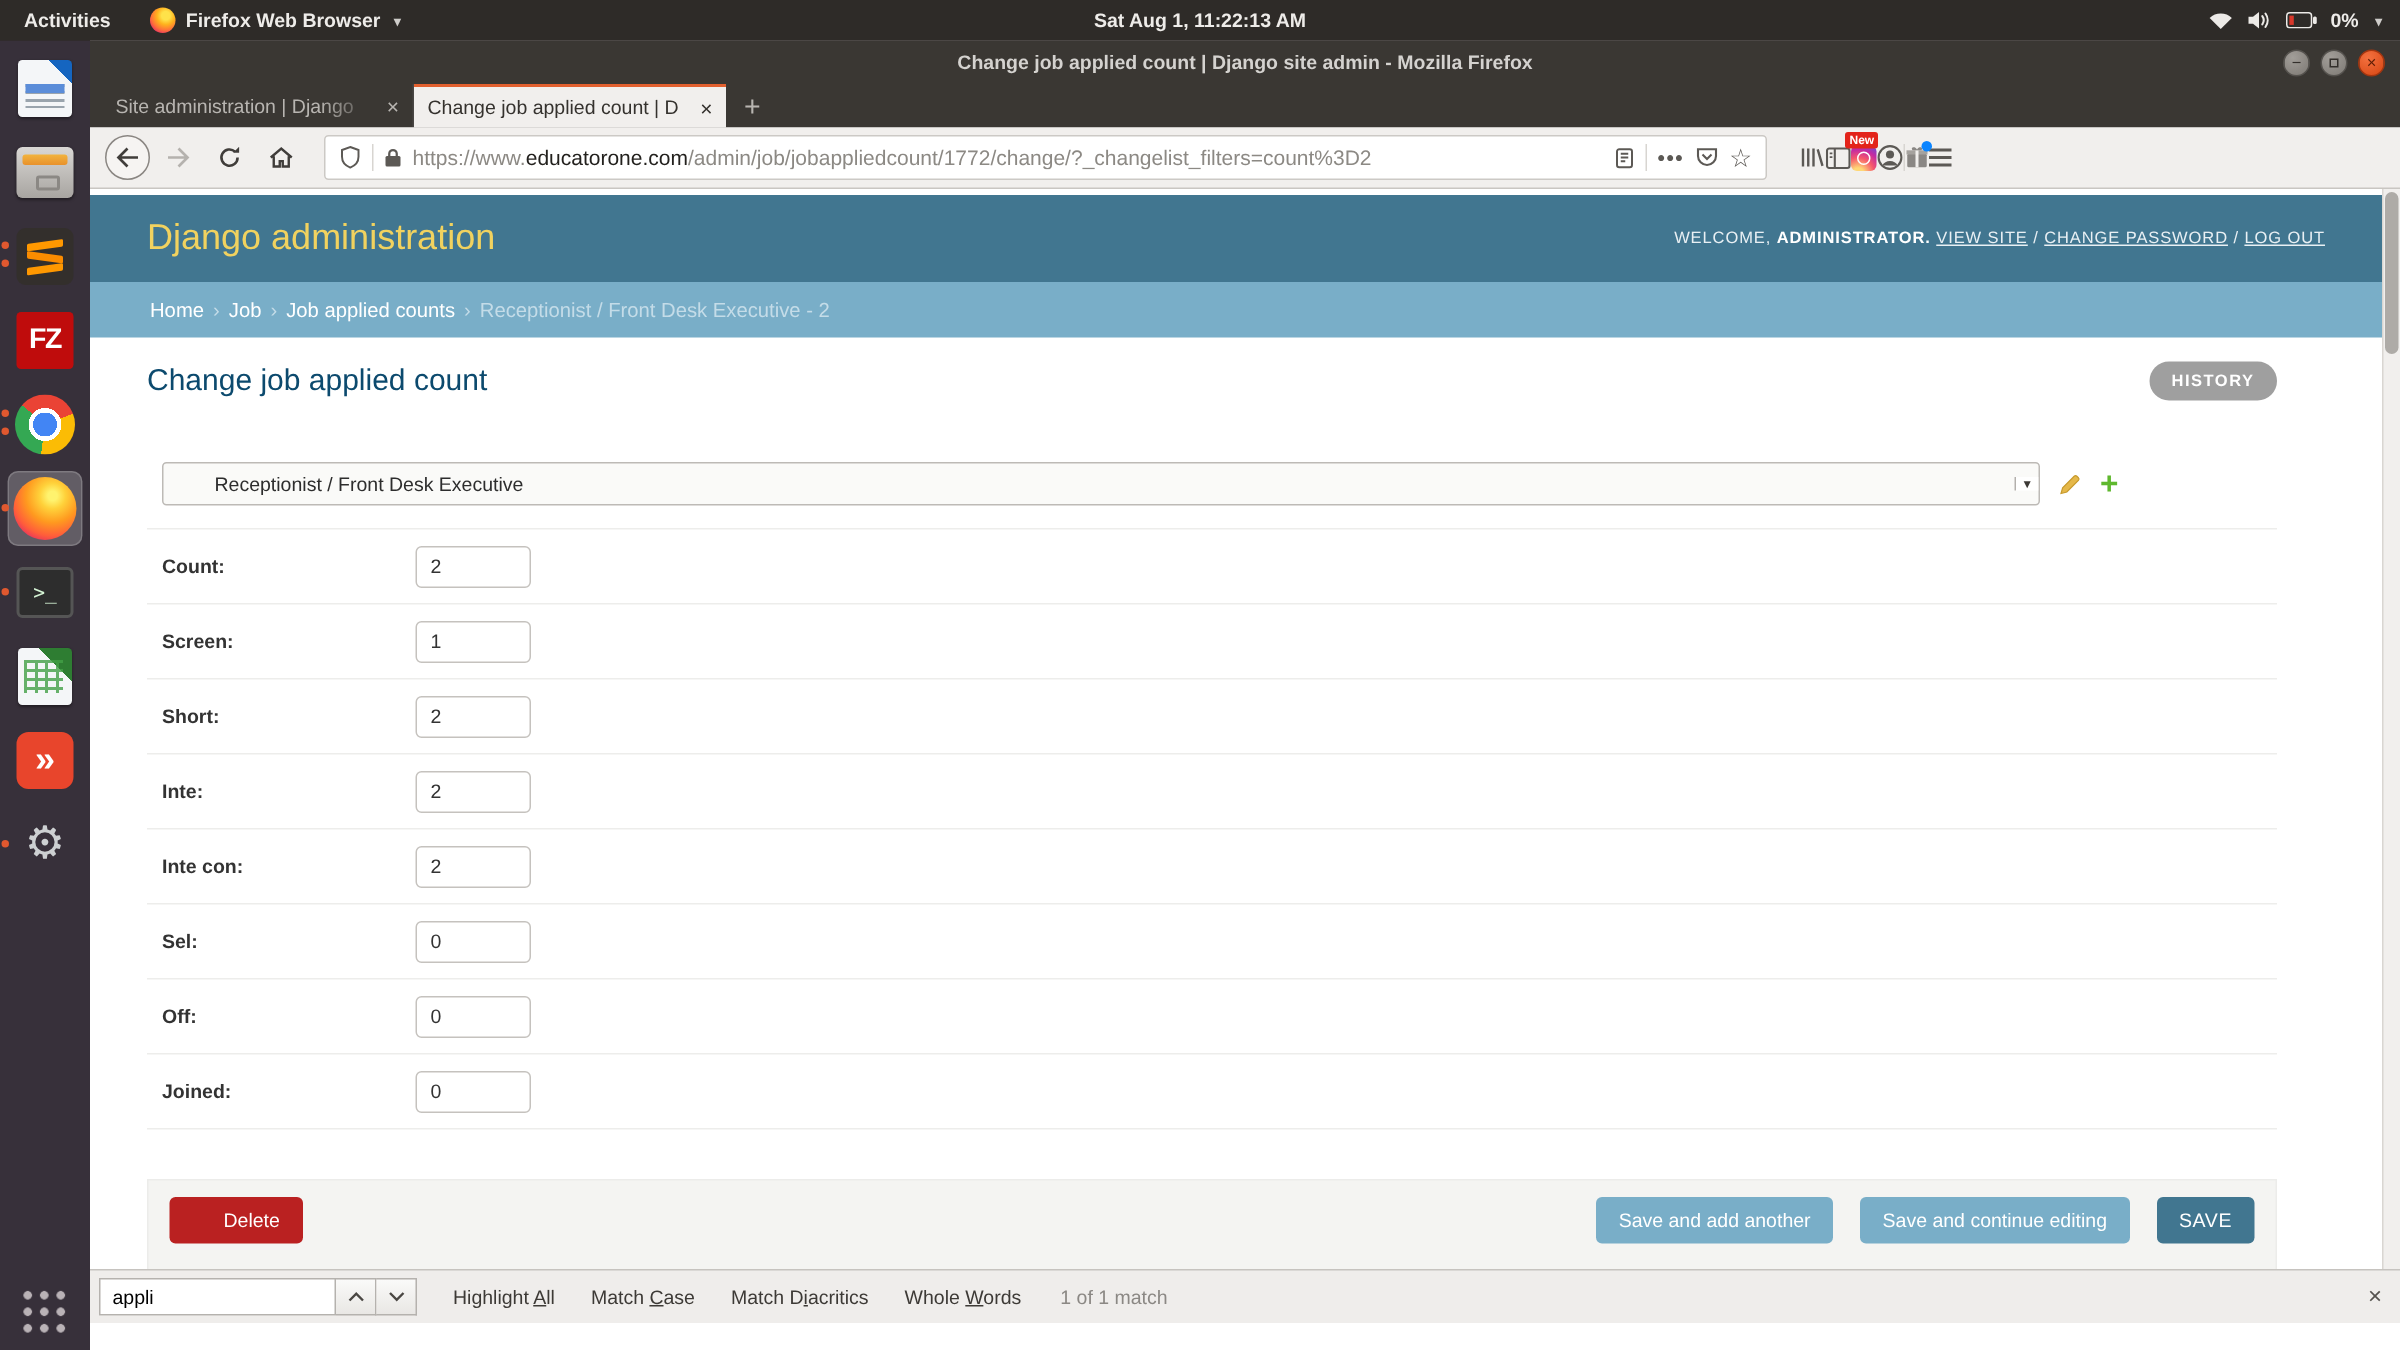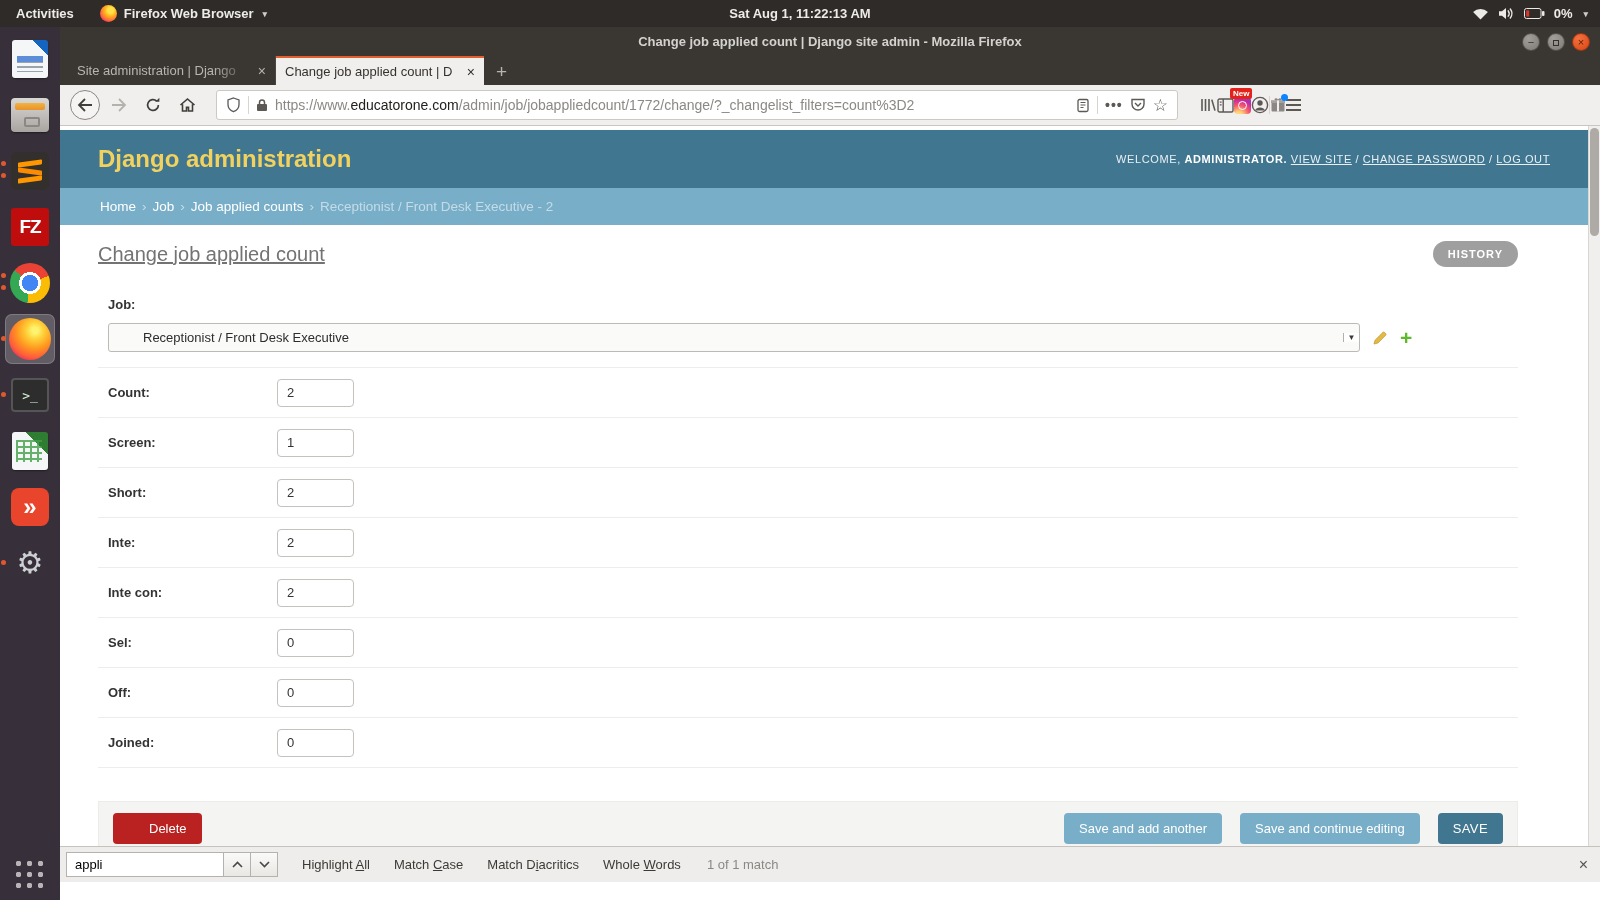--- a/index.html
+++ b/index.html
@@ -85,30 +85,30 @@
   .burger{display:flex;flex-direction:column;gap:3px;}
   .burger i{width:15px;height:2px;background:#5c5955;}
 
   
   .pagewrap{flex:1;display:flex;min-height:0;}
   .page{flex:1;background:#fff;overflow:hidden;display:flex;flex-direction:column;}
   .scrollcol{width:12px;background:#f1efed;border-left:1px solid #d9d6d2;position:relative;flex:none;}
   .thumb{position:absolute;left:1px;top:2px;width:9px;height:108px;background:#aeaba7;border-radius:5px;}
 
   .dj-header{margin-top:4px;height:58px;background:#417690;display:flex;align-items:center;justify-content:space-between;padding:0 38px 0 38px;flex:none;}
-  .dj-brand{font-size:24px;color:#f1d25f;font-weight:bold;}
+  .dj-brand{font-size:24px;color:#f1d25f;font-weight:normal;}
   .dj-tools{font-size:11px;color:#e9f0f4;letter-spacing:.6px;}
   .dj-tools b{color:#fff;}
   .dj-tools a{color:#e9f0f4;text-decoration:underline;}
   .dj-crumbs{height:37px;background:#79aec8;color:#c4dce8;display:flex;align-items:center;padding:0 40px;font-size:13.5px;gap:6px;flex:none;}
   .dj-crumbs a{color:#fff;text-decoration:none;}
 
   .content{flex:1;padding:0 70px 0 38px;overflow:hidden;}
   .title-row{margin-top:16px;display:flex;align-items:center;justify-content:space-between;}
-  .page-title{font-size:20px;color:#737373;font-weight:normal;text-decoration:underline;}
+  .page-title{font-size:20px;color:#0c4a6e;font-weight:normal;}
   .history-btn{background:#9f9f9f;color:#fff;font-size:11px;font-weight:bold;letter-spacing:1px;padding:7px 15px;border-radius:14px;border:none;}
 
   .form{margin-top:20px;}
   .job-row{padding:10px 0 15px 10px;border-bottom:1px solid #ededeb;}
   .flabel{font-weight:bold;font-size:13px;color:#333;}
   .job-controls{margin-top:11px;display:flex;align-items:center;gap:12px;}
   .select-box{width:1252px;height:29px;border:1px solid #bdbab6;border-radius:3px;background:#fafaf8;display:flex;align-items:center;overflow:hidden;padding-left:24px;}
   .select-text{flex:1;display:flex;align-items:center;padding-left:10px;font-size:13px;color:#2d2d2d;}
   .select-arrow{width:16px;border-left:1px solid #b3b0ac;background:#fff;display:flex;align-items:center;justify-content:center;font-size:8px;color:#3c3935;}
   .plus-icon{color:#5fb82e;font-size:21px;font-weight:bold;line-height:1;}
@@ -364,21 +364,20 @@
 
       <div class="content">
         <div class="title-row">
           <h1 class="page-title">Change job applied count</h1>
           <button class="history-btn">HISTORY</button>
         </div>
 
         <div class="form">
 
           <div class="job-row">
-            <div class="flabel">Job:</div>
             <div class="job-controls">
               <div class="select-box">
                 <span class="select-text">Receptionist / Front Desk Executive</span>
                 <span class="select-arrow">▼</span>
               </div>
               <span>
                   <svg width="16" height="16">
                     <path d="M2 14l1.1-3.8L10.8 2.5a1.3 1.3 0 0 1 1.8 0l1 1a1.3 1.3 0 0 1 0 1.8L5.9 13 2 14Z" fill="#e5b84a" stroke="#c79a2d" stroke-width="0.8"></path>
                   </svg>
                 </span>

